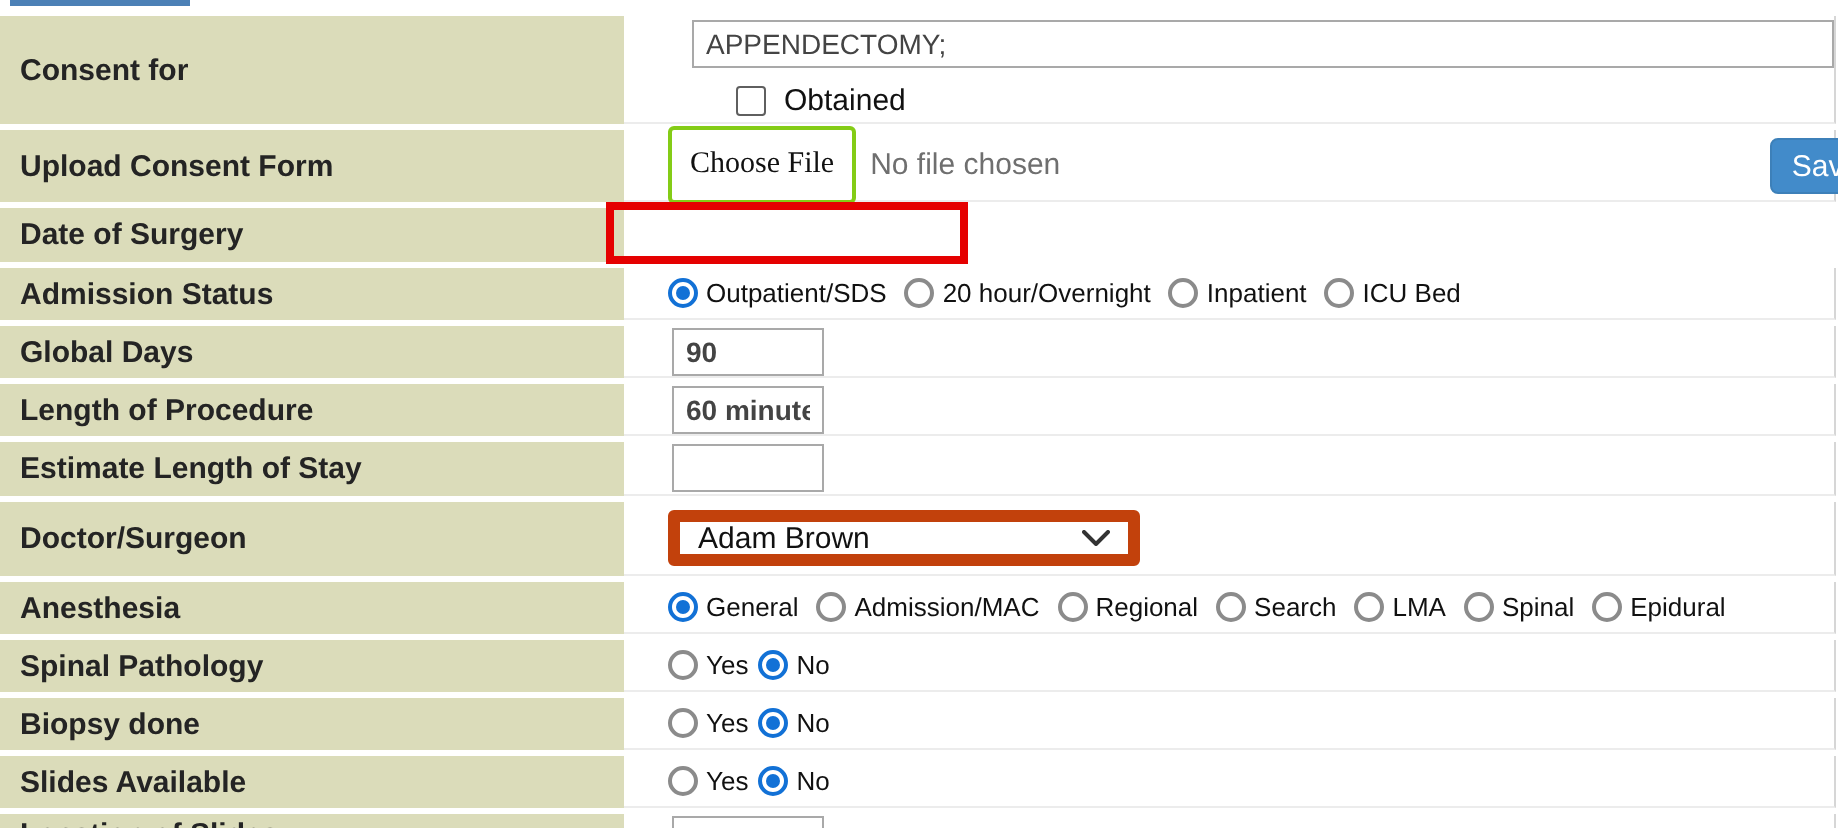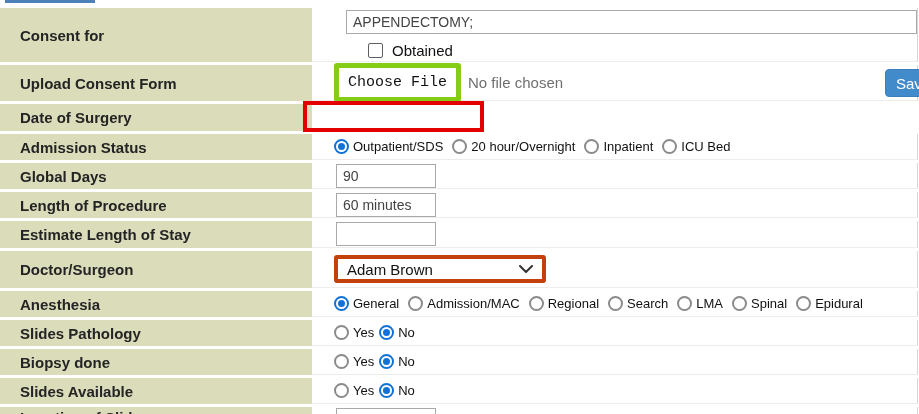--- a/index.html
+++ b/index.html
@@ -11,39 +11,39 @@
   }
   .top-strip { height:8px; position:relative; background:#fff; }
   .tab-underline { position:absolute; left:5px; top:0; width:90px; height:3px; background:#4c80b6; }
 
   .form-table { width:919px; }
   .row {
     display:flex; margin-bottom:3px; position:relative; width:918px;
   }
   .cell-label {
     flex:0 0 312px; background:#dbdcba; display:flex; align-items:center;
-    padding-left:20px; font-weight:bold; font-size:15px; color:#242424;
+    padding-left:10px; font-weight:bold; font-size:15px; color:#242424;
   }
   .cell-label.top-align { align-items:flex-start; padding-top:2px; }
   .cell-content {
     flex:1; background:#fff; display:flex; align-items:center;
     padding-left:22px; position:relative; border-bottom:1px solid #ececec;
     border-right:1px solid #d6d6d6;
   }
   .cell-content.col { flex-direction:column; align-items:stretch; justify-content:center; }
 
   .h54{height:54px}.h36{height:36px}.h27{height:27px}.h26{height:26px}.h37{height:37px}.h40{height:40px}
 
   input[type=text] {
     font-family:"Liberation Sans", sans-serif; font-size:14px;
     height:24px; border:1px solid #a9a9a9; padding:0 6px; color:#444; background:#fff;
     outline:none;
   }
   .consent-input { flex:1; margin-left:12px; border:1px solid #cfcfcf; color:#6b6b6b; }
-  .small-input { width:100px; margin-left:2px; }
+  .small-input { width:76px; margin-left:2px;font-weight:bold; }
   .disabled-input { background:#ececec; border:1px solid #cfcfcf; color:#5a5a5a; }
 
   .checkbox {
     width:15px; height:15px; border:1px solid #5f5f5f; border-radius:2px; background:#fff;
     display:inline-block; flex:none;
   }
   .check-row { display:flex; align-items:center; margin-top:8px;margin-left:34px; }
   .check-row .lbl { margin-left:9px; font-size:15px; }
 
   .radio {
@@ -52,39 +52,39 @@
   }
   .radio.sel { border-color:#1271d6; }
   .radio.sel::after {
     content:""; position:absolute; left:2px; top:2px; right:2px; bottom:2px;
     background:#1271d6; border-radius:50%;
   }
   .radio-group { display:flex; align-items:center; margin-right:9px; }
   .radio-group .lbl { font-size:13px; color:#111; }
 
   .file-button {
-    font-family:Liberation Mono, monospace; font-size:15px; color:#111;
-    background:#fff; border:5px solid #84cc16; border-radius:3px;
+    font-family:Liberation Serif, serif; font-size:15px; color:#111;
+    background:#fff; border:2px solid #84cc16; border-radius:3px;
     height:39px; padding:0 9px; cursor:pointer;
   }
   .file-status { color:#6f6f6f; margin-left:7px; font-size:15px; }
   .save-button {
     position:absolute; left:573px; top:4px; width:56px; height:28px;
     background:#428bca; color:#fff; border:1px solid #3d80b9; border-radius:4px;
     font-family:"Liberation Sans", sans-serif; font-size:15px; cursor:pointer;
   }
 
   .link { color:#3b42cd; font-size:15px; text-decoration:none; cursor:pointer; }
   .annotation-box {
     position:absolute; left:303px; top:-3px; width:181px; height:31px;
     border:4px solid #e50000; z-index:3; pointer-events:none;
   }
 
   .select-box {
-    width:212px; height:28px; border:4px solid #c2410c; border-radius:3px; background:#fff;
+    width:236px; height:28px; border:6px solid #c2410c; border-radius:3px; background:#fff;
     display:flex; align-items:center; justify-content:space-between;
     padding:0 9px; cursor:pointer; font-size:15px; color:#111;
   }
   .chevron svg { display:block; }
 </style>
 </head>
 <body>
 
 <div class="top-strip">
   <div class="tab-underline"></div>
@@ -204,21 +204,21 @@
         <span class="lbl">Spinal</span>
       </span>
       <span class="radio-group">
         <span class="radio"></span>
         <span class="lbl">Epidural</span>
       </span>
     </div>
   </div>
 
   <div class="row">
-    <div class="cell-label h26">Slides Pathology</div>
+    <div class="cell-label h26">Spinal Pathology</div>
     <div class="cell-content h26">
       <span class="radio-group" style="margin-right:5px;">
         <span class="radio"></span>
         <span class="lbl">Yes</span>
       </span>
       <span class="radio-group">
         <span class="radio sel"></span>
         <span class="lbl">No</span>
       </span>
     </div>

